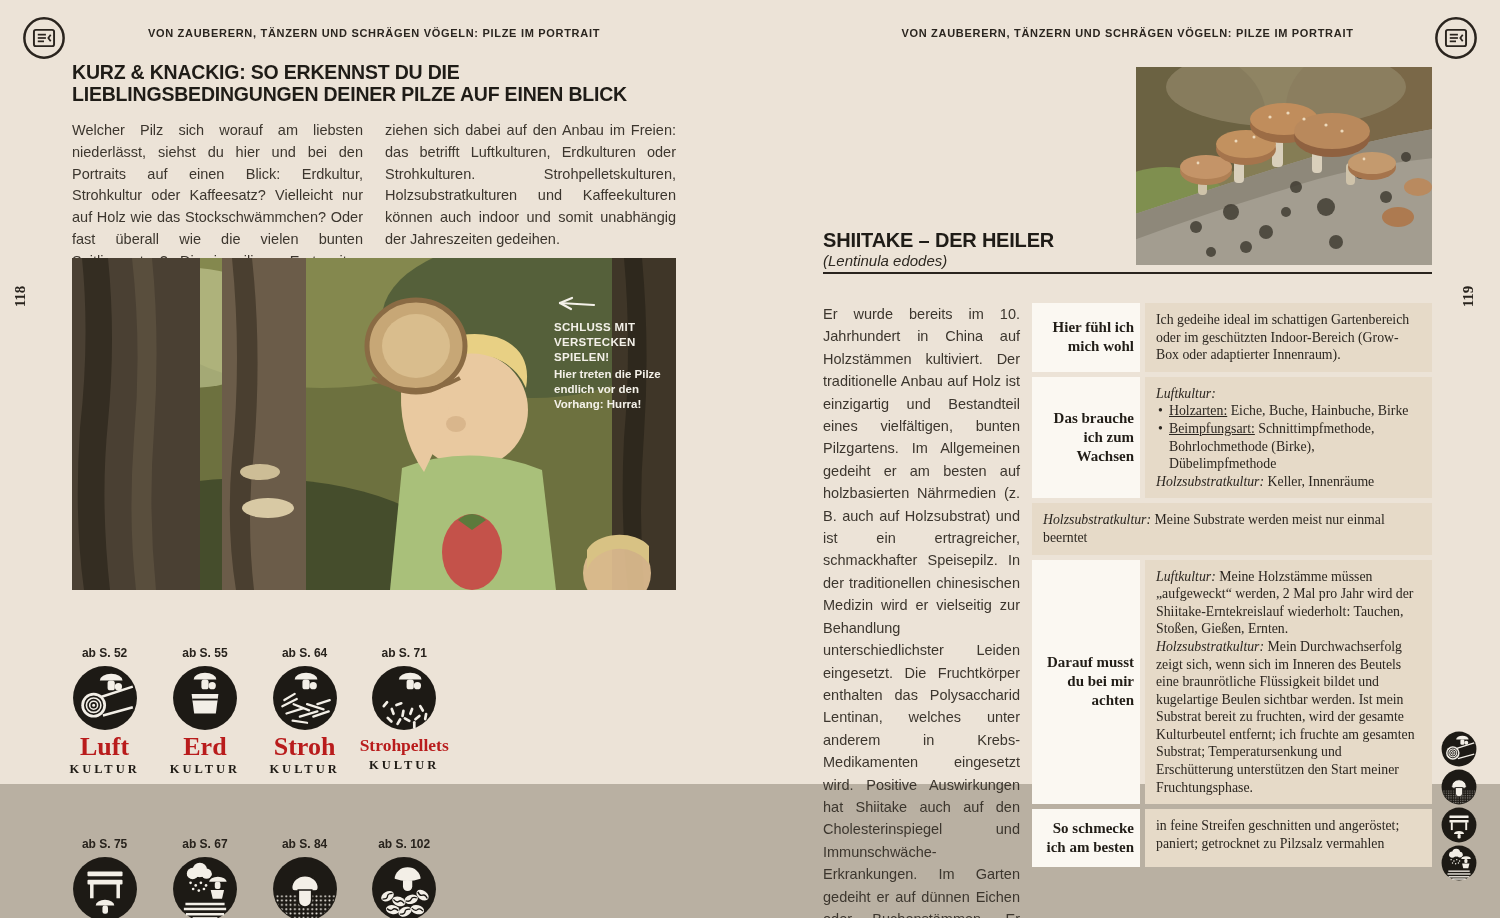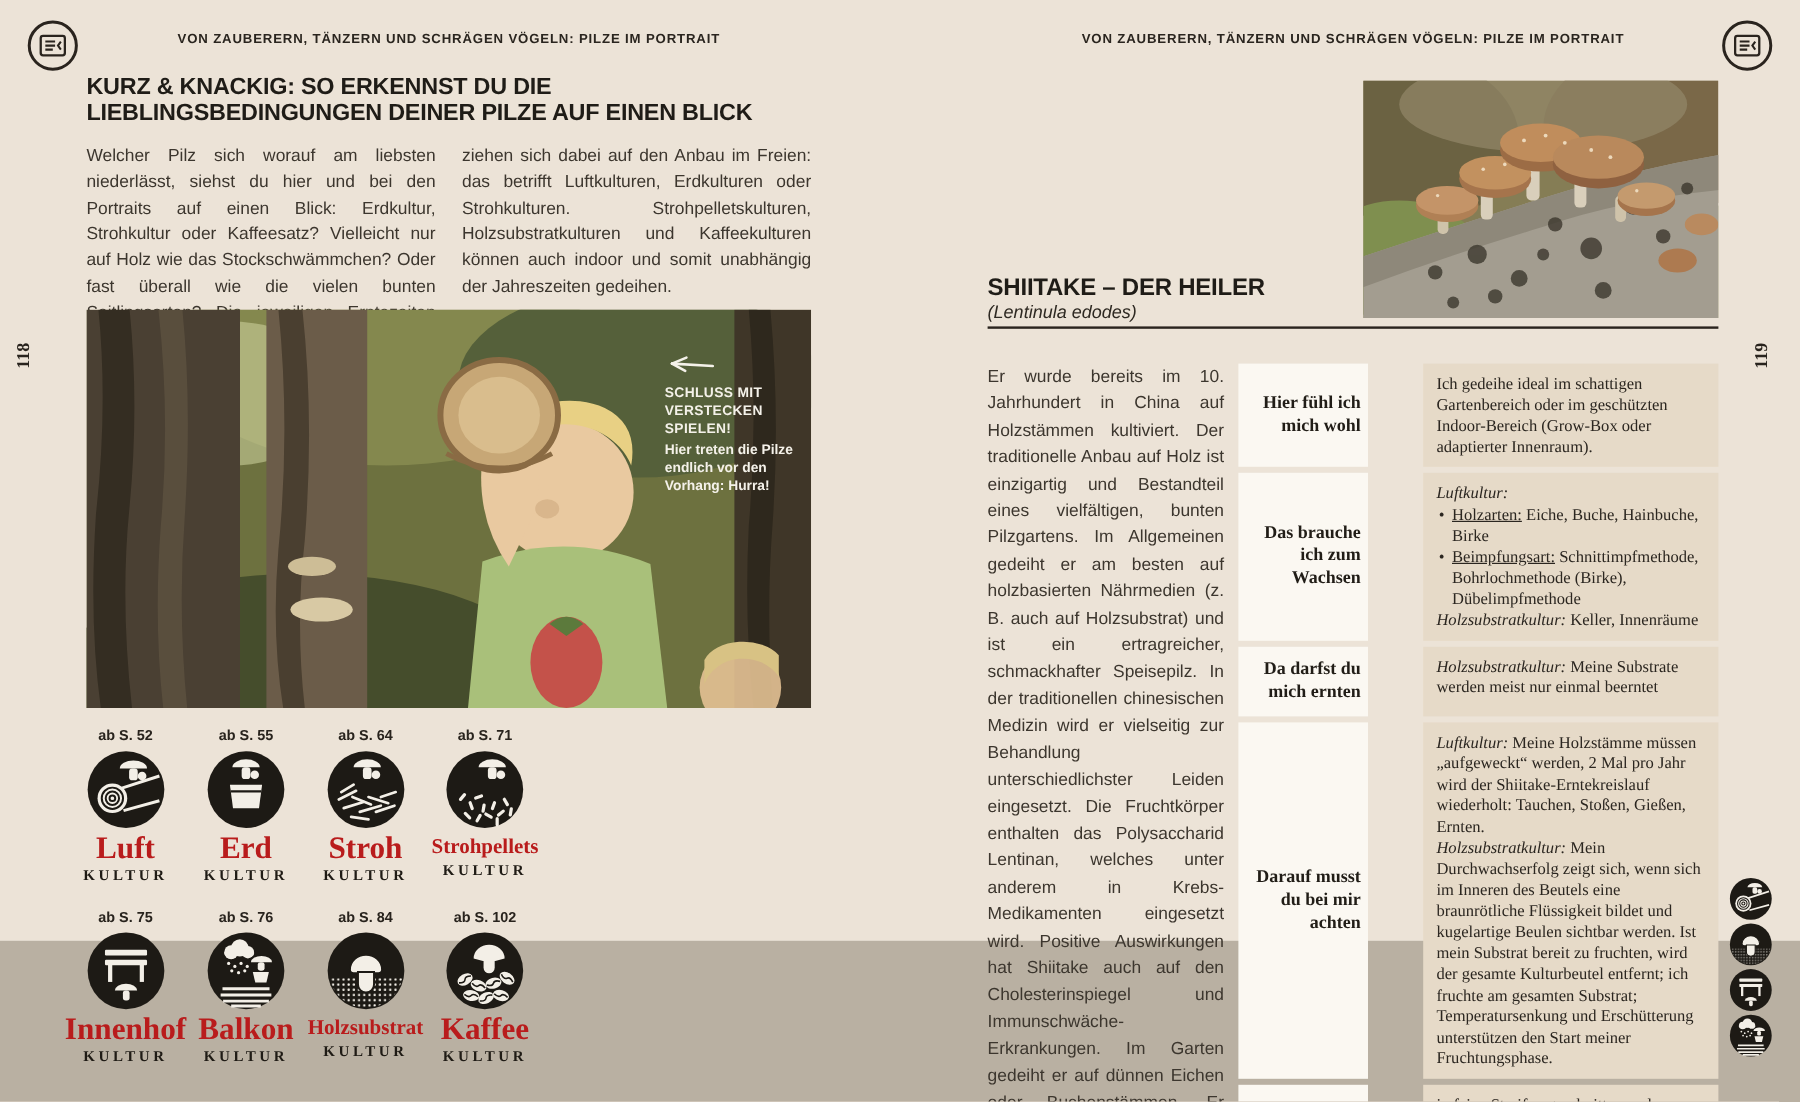--- a/index.html
+++ b/index.html
@@ -24,21 +24,21 @@
   .introcols p{margin:0;flex:1;font-size:14.5px;line-height:21.8px;text-align:justify;color:#3c362e;}
 
   .photo-left{position:absolute;left:72px;top:258px;width:604px;height:332px;overflow:hidden;}
   .caption{position:absolute;left:482px;top:38px;width:116px;color:#f4f1e9;}
   .caption .cap-arrow{display:block;margin-bottom:4px;}
   .cap-title{font-size:11.5px;font-weight:800;line-height:15px;letter-spacing:.3px;text-transform:uppercase;}
   .cap-text{font-size:11.5px;font-weight:700;line-height:15px;margin-top:2px;}
 
   .culture-grid{position:absolute;left:54px;top:606px;width:400px;
                 display:grid;grid-template-columns:repeat(4,1fr);row-gap:20px;}
-  .culture{display:flex;flex-direction:column;align-items:center;text-align:center;}
+  .culture{display:flex;flex-direction:column;align-items:center;text-align:center;margin-top:40px;}
   .culture .pref{font-size:12px;font-weight:700;color:#28231d;margin-bottom:5px;}
   .culture .badge{width:66px;height:66px;}
   .culture .badge svg{width:66px;height:66px;display:block;}
   .culture .ctitle{font-family:"Liberation Serif", serif;font-weight:700;font-size:26px;
                    line-height:28px;color:#b91c1c;margin-top:2px;}
   .culture .ctitle.small{font-size:17.5px;line-height:24px;}
   .culture .csub{font-family:"Liberation Serif", serif;font-weight:700;font-size:12.5px;
                  letter-spacing:3px;color:#1f1b15;margin-top:1px;}
 
   .pagenum{position:absolute;font-family:"Liberation Serif", serif;font-weight:700;font-size:15px;
@@ -55,21 +55,21 @@
 
   .narrative{position:absolute;left:823px;top:303px;width:197px;
              font-size:14.5px;line-height:22.4px;text-align:justify;color:#3c362e;}
 
   .spec-table{position:absolute;left:1032px;top:303px;width:400px;display:flex;flex-direction:column;gap:5px;}
   .spec-row{display:flex;gap:5px;}
   .spec-label{flex:0 0 108px;background:#fbf8f2;display:flex;align-items:center;justify-content:center;
               text-align:right;font-family:"Liberation Serif", serif;font-weight:700;font-size:15px;
               line-height:19px;color:#211d17;padding:10px 6px;box-sizing:border-box;}
   .spec-value{flex:1;background:#e6dac8;padding:8px 11px;box-sizing:border-box;
-              font-family:"Liberation Serif", serif;font-size:13.8px;line-height:17.6px;color:#2b2620;margin-left:41px;}
+              font-family:"Liberation Serif", serif;font-size:13.8px;line-height:17.6px;color:#2b2620;}
   .spec-value .line{margin:0;}
   .spec-value .line.bullet{position:relative;padding-left:13px;}
   .spec-value .line.bullet::before{content:"•";position:absolute;left:2px;top:0;}
   .bi{font-weight:400;font-style:italic;}
   .u{text-decoration:underline;}
 
   .side-icons{position:absolute;left:1441px;top:731px;display:flex;flex-direction:column;gap:2px;}
   .side-icons .badge{width:36px;height:36px;}
   .side-icons .badge svg{width:36px;height:36px;display:block;}
 </style>
@@ -252,21 +252,21 @@
               <rect x="43.1" y="27" width="3.4" height="14"></rect>
             </g>
             <path d="M23 48 a9 5.5 0 0 1 18 0 z" fill="#f3efe7"></path>
             <rect x="29.5" y="48" width="5.4" height="8" rx="2.2" fill="#f3efe7"></rect>
           </svg>
         </span>
         <div class="ctitle">Innenhof</div>
         <div class="csub">KULTUR</div>
       </div>
       <div class="culture">
-        <div class="pref">ab S. 76</div>
+        <div class="pref">ab S. 67</div>
         <span class="badge">
           <svg viewBox="0 0 64 64">
             <circle cx="32" cy="32" r="31" fill="#1d1a15"></circle>
             <g fill="#f3efe7">
               <circle cx="20" cy="17" r="5.6"></circle>
               <circle cx="27" cy="13.5" r="7"></circle>
               <circle cx="33.5" cy="17" r="5"></circle>
               <rect x="14.5" y="16" width="24" height="4" rx="2"></rect>
             </g>
             <g fill="#f3efe7">
@@ -427,21 +427,20 @@
       <div class="spec-row">
         <div class="spec-label">Das brauche ich zum Wachsen</div>
         <div class="spec-value">
           <div class="line"><span class="bi">Luftkultur:</span></div>
           <div class="line bullet"><span class="u">Holzarten:</span><span> Eiche, Buche, Hainbuche, Birke</span></div>
           <div class="line bullet"><span class="u">Beimpfungsart:</span><span> Schnittimpfmethode, Bohrlochmethode (Birke), Dübelimpfmethode</span></div>
           <div class="line"><span class="bi">Holzsubstratkultur:</span><span> Keller, Innenräume</span></div>
         </div>
       </div>
       <div class="spec-row">
-        <div class="spec-label">Da darfst du mich ernten</div>
         <div class="spec-value">
           <div class="line"><span class="bi">Holzsubstratkultur:</span><span> Meine Substrate werden meist nur einmal beerntet</span></div>
         </div>
       </div>
       <div class="spec-row">
         <div class="spec-label">Darauf musst du bei mir achten</div>
         <div class="spec-value">
           <div class="line"><span class="bi">Luftkultur:</span><span> Meine Holzstämme müssen „aufgeweckt“ werden, 2 Mal pro Jahr wird der Shiitake-Erntekreislauf wiederholt: Tauchen, Stoßen, Gießen, Ernten.</span></div>
           <div class="line"><span class="bi">Holzsubstratkultur:</span><span> Mein Durchwachserfolg zeigt sich, wenn sich im Inneren des Beutels eine braunrötliche Flüssigkeit bildet und kugelartige Beulen sichtbar werden. Ist mein Substrat bereit zu fruchten, wird der gesamte Kulturbeutel entfernt; ich fruchte am gesamten Substrat; Temperatursenkung und Erschütterung unterstützen den Start meiner Fruchtungsphase.</span></div>
         </div>

